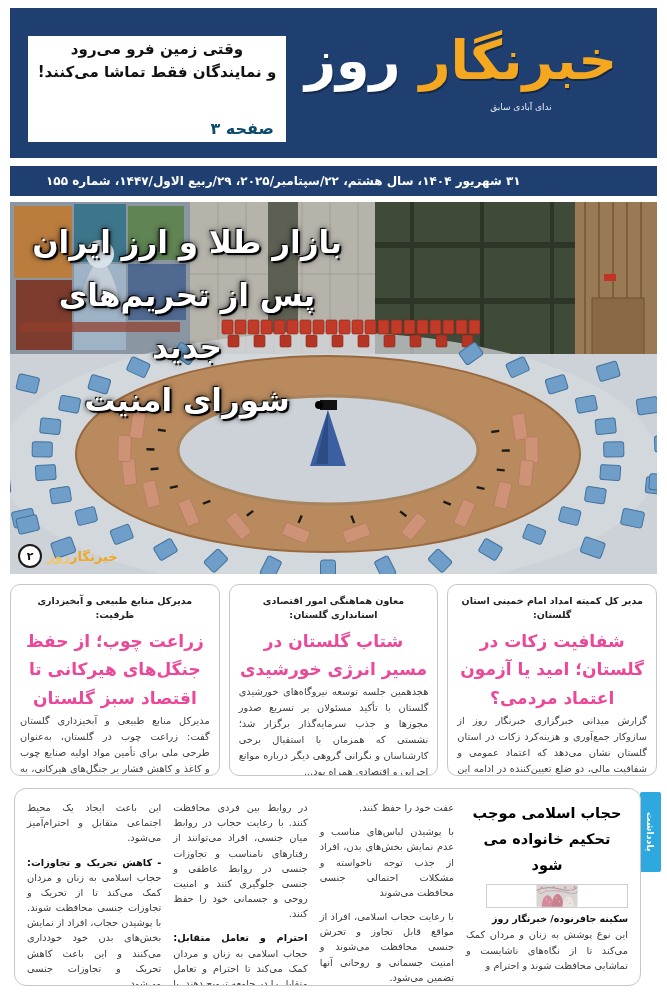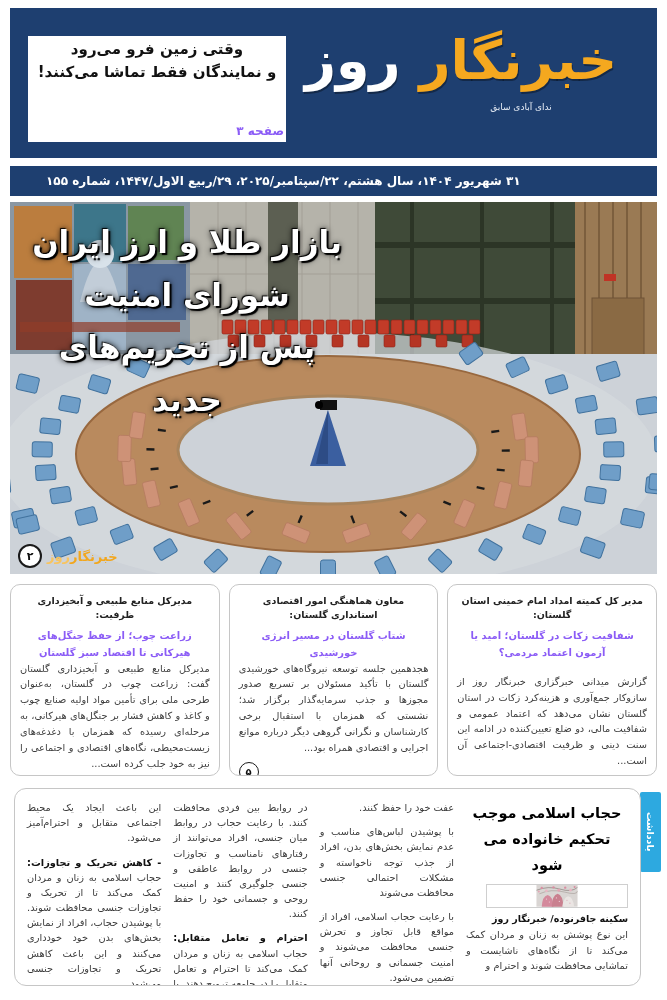--- a/index.html
+++ b/index.html
@@ -8,21 +8,21 @@
     font-family:"DejaVu Sans","Liberation Sans",sans-serif;
     overflow:hidden;direction:rtl;
   }
   
   .masthead{position:absolute;left:10px;right:10px;top:8px;height:150px;background:#1e3f70;}
   .teaser-box{
     position:absolute;left:18px;top:28px;width:258px;height:106px;background:#ffffff;
     padding:2px 8px 4px;box-sizing:border-box;text-align:center;
   }
   .teaser-box .tline{font-size:15px;font-weight:bold;color:#111;line-height:1.55;}
-  .teaser-page{position:absolute;right:2px;bottom:4px;font-size:12px;font-weight:bold;color:#8b5cf6;}
+  .teaser-page{position:absolute;right:12px;bottom:4px;font-size:16px;font-weight:bold;color:#0c4a6e;}
   .logo-wrap{position:absolute;right:16px;top:14px;width:360px;text-align:center;}
   .logo-line{font-size:54px;font-weight:bold;letter-spacing:-1px;line-height:1.45;}
   .logo-main{color:#f5a81f;text-shadow:1px 2px 0 rgba(0,0,0,.35);}
   .logo-sub{color:#ffffff;text-shadow:1px 2px 0 rgba(0,0,0,.35);}
   .logo-tagline{font-size:9px;color:#e8eef7;margin-top:2px;padding-left:120px;}
   .date-strip{
     position:absolute;left:10px;right:10px;top:166px;height:30px;background:#1e3f70;
     color:#ffffff;font-size:12px;font-weight:bold;line-height:30px;
     text-align:left;padding-left:36px;box-sizing:border-box;
   }
@@ -42,21 +42,21 @@
   .mark-logo{font-size:13px;font-weight:bold;}
   .mark-logo .m1{color:#f2a71e;}
   .mark-logo .m2{color:#f7c460;}
   
   .cards-row{position:absolute;left:10px;right:10px;top:584px;height:192px;display:flex;gap:9px;}
   .card{
     flex:1;border:1.5px solid #c6c6c6;border-radius:10px;background:#fff;
     padding:9px 9px 6px;box-sizing:border-box;display:flex;flex-direction:column;overflow:hidden;
   }
   .card .kicker{font-size:9.5px;font-weight:bold;color:#222;text-align:center;line-height:1.5;}
-  .card .headline{font-size:10px;font-weight:bold;color:#8b5cf6;text-align:center;line-height:1.7;margin-top:4px;}
+  .card .headline{font-size:17px;font-weight:bold;color:#ec4899;text-align:center;line-height:1.7;margin-top:4px;}
   .card .body{font-size:9.8px;color:#3d3d3d;text-align:justify;line-height:1.62;margin-top:auto;}
   .card-foot{display:flex;direction:ltr;align-items:center;gap:5px;margin-top:6px;}
   .card-foot .mark-circle{width:18px;height:18px;font-size:10px;border-width:1.5px;}
   
   .bottom-card{
     position:absolute;left:14px;right:26px;top:788px;height:198px;
     border:1.5px solid #c6c6c6;border-radius:12px;background:#fff;
     padding:11px 12px;box-sizing:border-box;display:flex;gap:12px;overflow:hidden;
   }
   .section-tab{
@@ -263,22 +263,22 @@
         <rect x="-7.875" y="-10.5" width="15.75" height="21" rx="2.5" fill="#6f9ec8" stroke="#41729e" stroke-width="1" transform="translate(17.79781842796484,181.57926558211636) rotate(-76.79838119669022)"></rect>
         <rect x="-7.875" y="-10.5" width="15.75" height="21" rx="2.5" fill="#6f9ec8" stroke="#41729e" stroke-width="1" transform="translate(598.214699523604,169.23945028632946) rotate(73.54565652274437)"></rect>
         <rect x="-7.875" y="-10.5" width="15.75" height="21" rx="2.5" fill="#6f9ec8" stroke="#41729e" stroke-width="1" transform="translate(637.5852785525691,203.81591314034083) rotate(81.4260547416784)"></rect>
         <rect x="-7.875" y="-10.5" width="15.75" height="21" rx="2.5" fill="#6f9ec8" stroke="#41729e" stroke-width="1" transform="translate(655.1766489878205,241.67604188586947) rotate(88.24621758032859)"></rect>
         <rect x="-7.875" y="-10.5" width="15.75" height="21" rx="2.5" fill="#6f9ec8" stroke="#41729e" stroke-width="1" transform="translate(649.7899880053104,280.23973131572865) rotate(-265.13509371990267)"></rect>
       </g>
   </svg>
 
   <div class="lead-headline">
     <div>بازار طلا و ارز ایران</div>
+    <div>پس از تحریم‌های جدید</div>
     <div>شورای امنیت</div>
-    <div>پس از تحریم‌های جدید</div>
   </div>
 
   <div class="photo-mark">
     <div class="mark-circle">۲</div>
     <div class="mark-logo">
       <span class="m1">خبرنگار</span><span class="m2">روز</span>
     </div>
   </div>
 </div>
 

